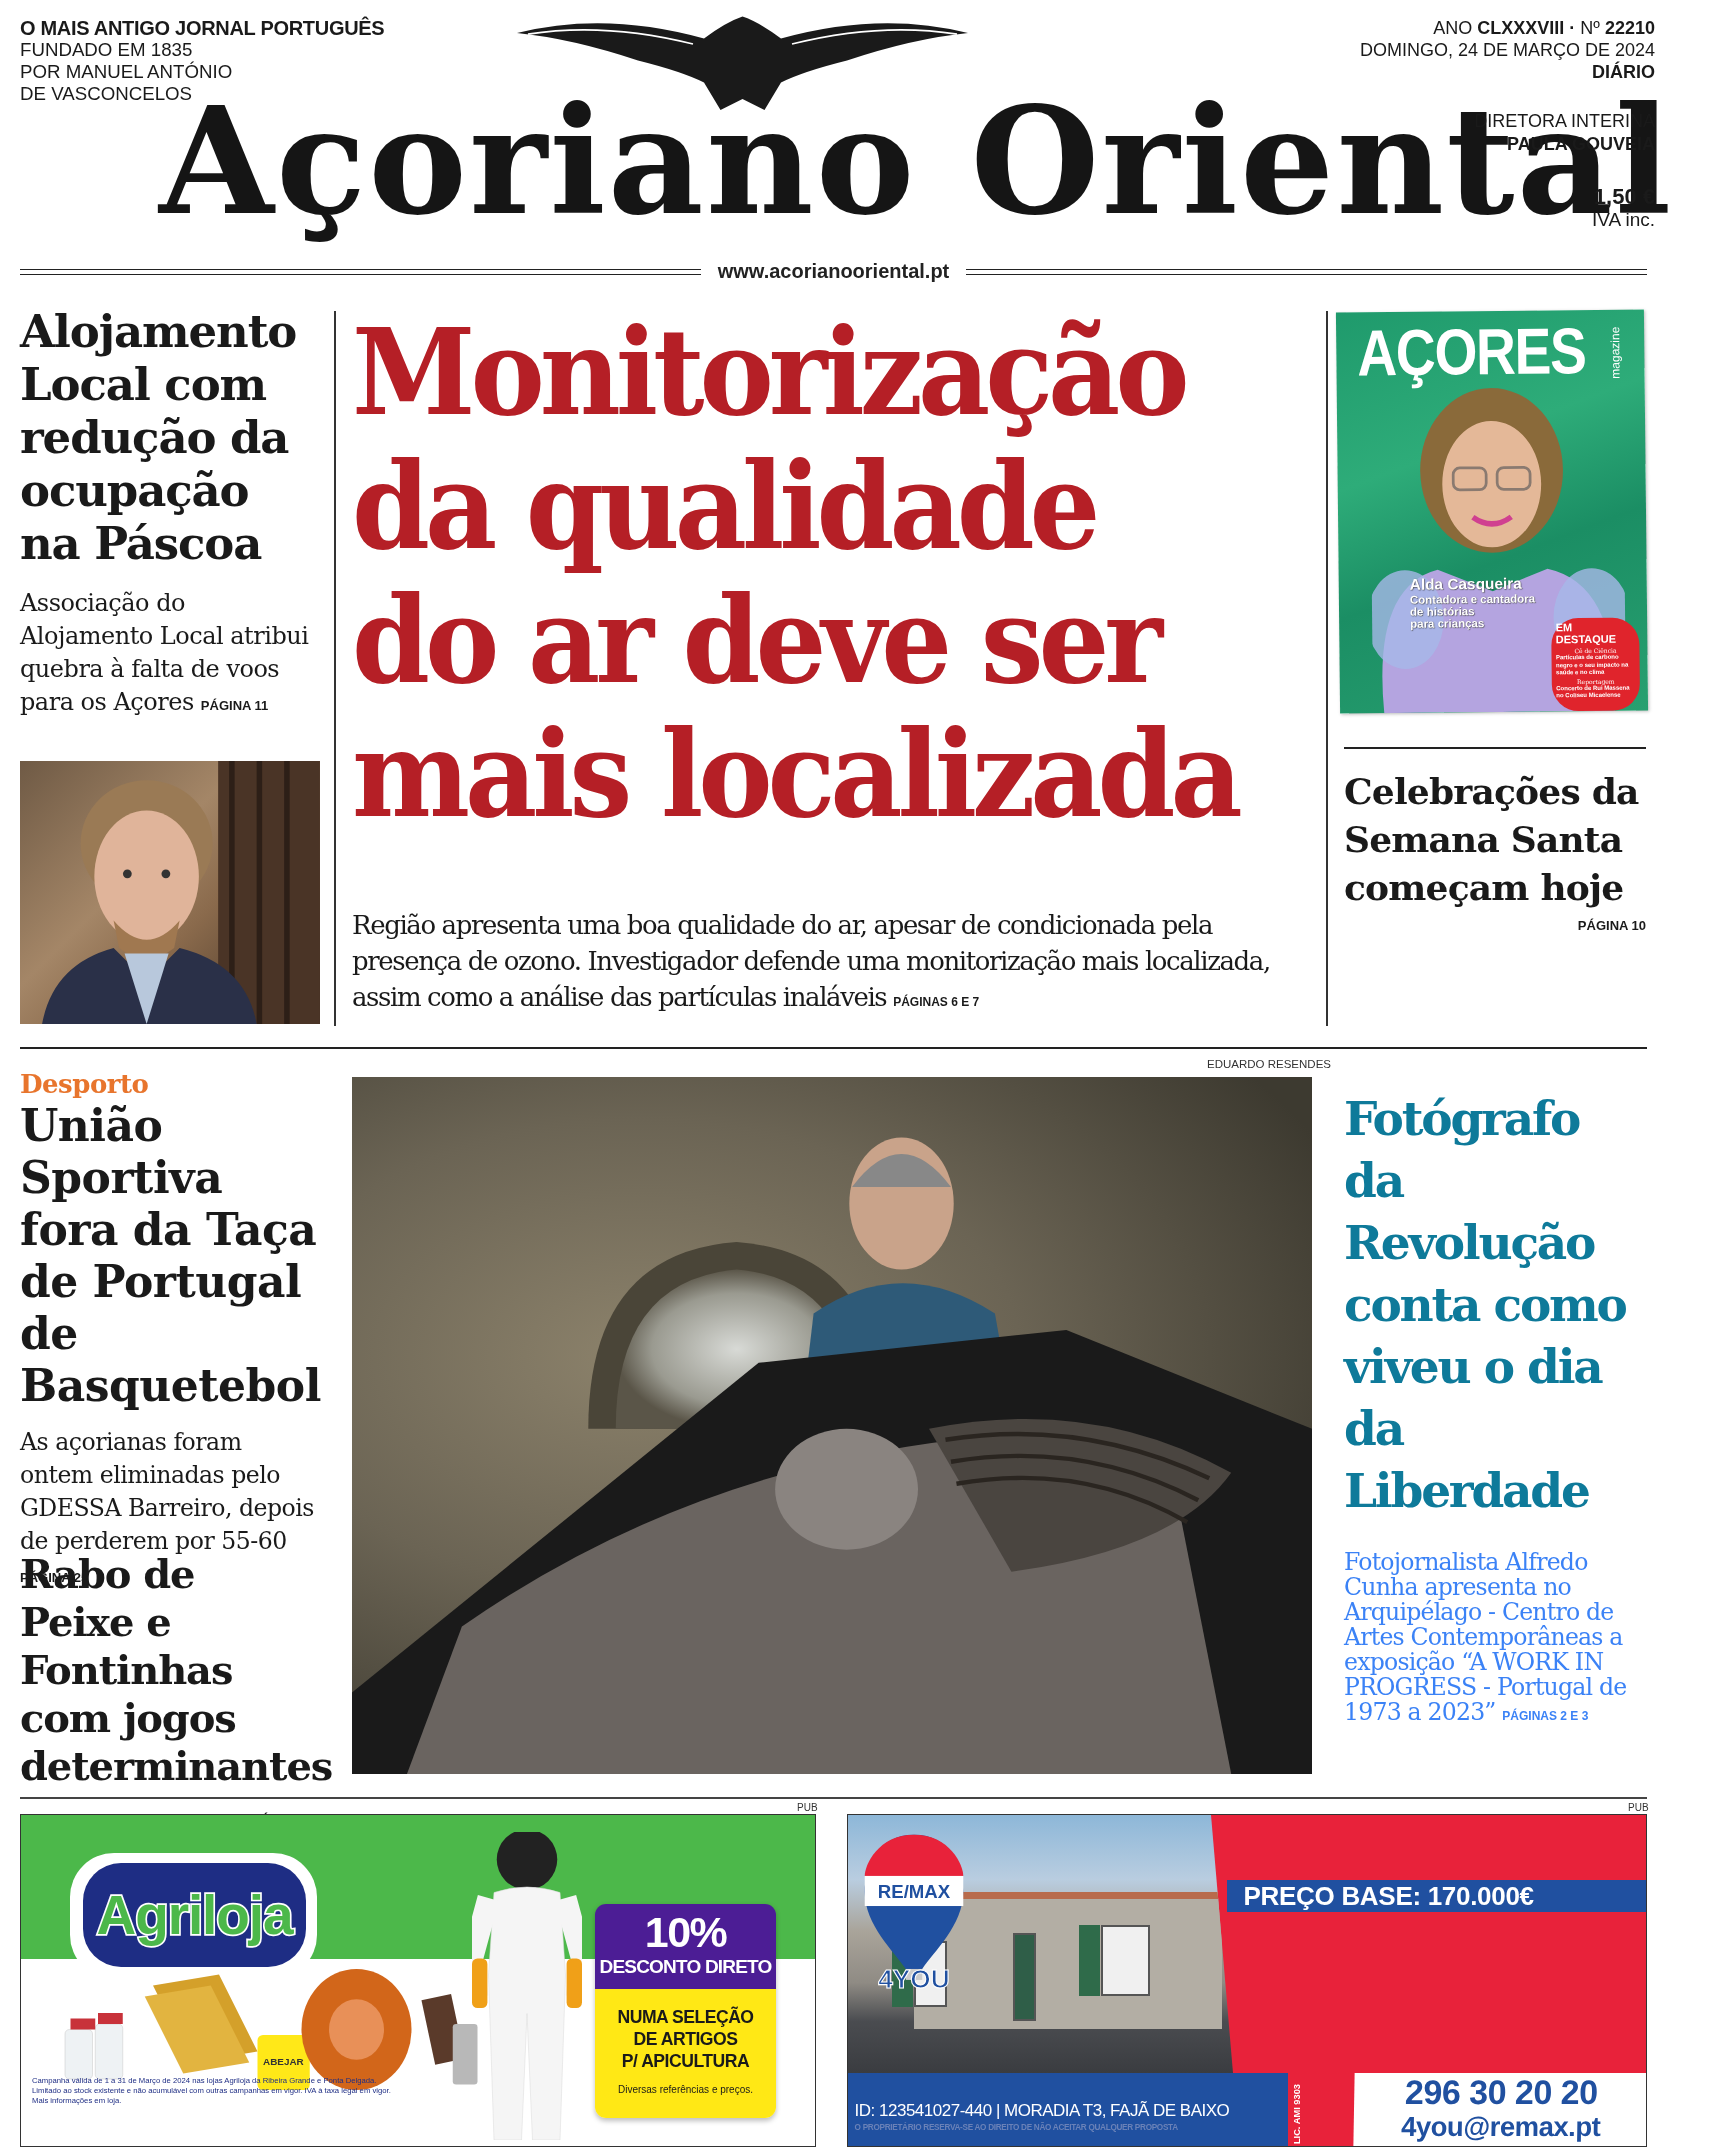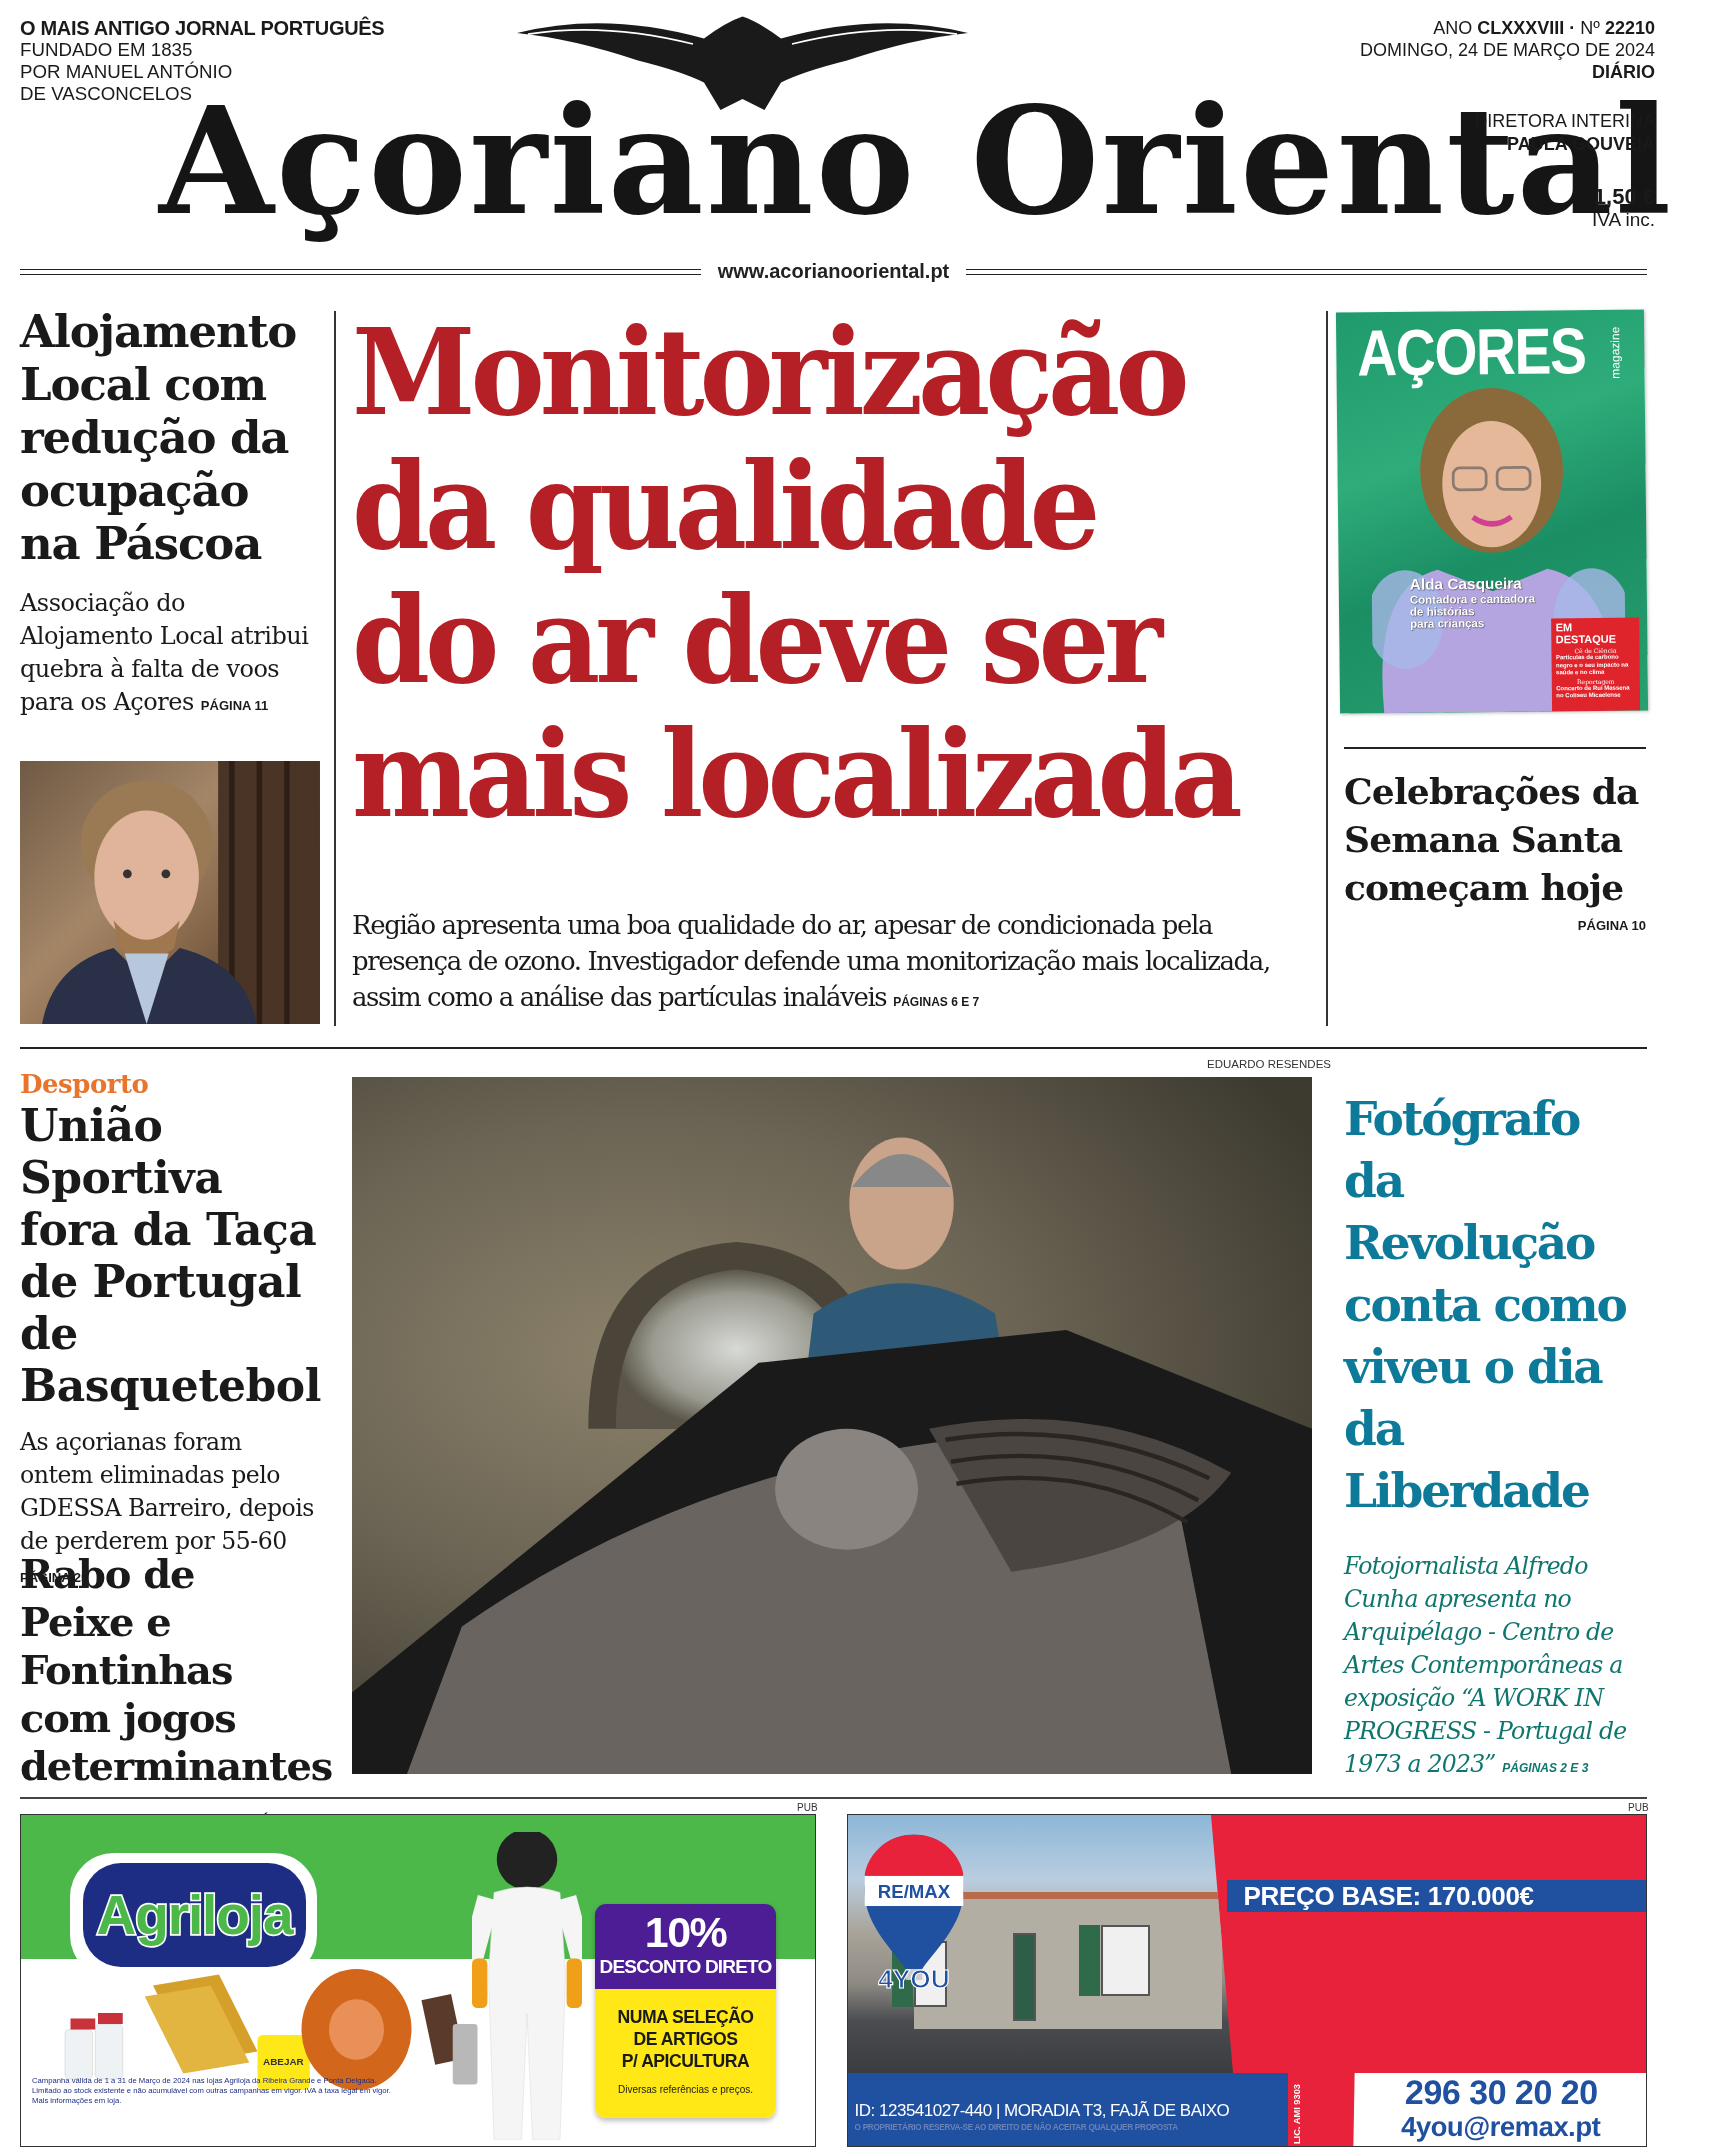--- a/index.html
+++ b/index.html
@@ -38,27 +38,27 @@
   .main-deck { left: 352px; top: 907px; width: 967px; font-family: "DejaVu Serif", serif; font-size: 26px; line-height: 36px; color: #1a1a1a; letter-spacing: -1.4px; }
 
   
   .mag { left: 1338px; top: 311px; width: 308px; height: 401px; background: linear-gradient(160deg, #1f9a6c 0%, #2eac79 35%, #1b8e64 60%, #28a070 100%); transform: rotate(-0.6deg); overflow: hidden; box-shadow: 1.1px 1.1px 3.3px rgba(0,0,0,0.25); }
   .mag-title { position: absolute; left: 21px; top: 3.3px; font-family: "Liberation Sans", sans-serif; font-weight: bold; font-size: 65px; color: #fff; letter-spacing: -1.6px; transform: scaleX(0.85); transform-origin: left; }
   .mag-side { position: absolute; right: 22px; top: 16.5px; writing-mode: vertical-rl; transform: rotate(180deg); font-family: "Liberation Sans", sans-serif; font-size: 12px; color: #fff; }
   .mag-person { position: absolute; left: 33px; top: 77px; width: 253px; height: 324px; }
   .mag-caption { position: absolute; left: 71px; top: 264px; font-family: "Liberation Sans", sans-serif; font-weight: bold; color: #fff; text-shadow: 0.5px 0.5px 1.1px #333; }
   .mag-caption .n { font-size: 15.4px; line-height: 17.6px; }
   .mag-caption .s { font-size: 11.5px; line-height: 12px; }
-  .mag-box { position: absolute; left: 212px; top: 308px; width: 88px; height: 93px; background: #e0242c; color: #fff; font-family: "Liberation Sans", sans-serif; padding: 3.3px 4.4px; }
+  .mag-box { position: absolute; left: 212px; top: 308px; width: 88px; height: 93px; background: #e0242c; color: #fff; font-family: "Liberation Sans", sans-serif; padding: 3.3px 4.4px; border-radius: 27px; }
   .mag-box .sec { font-family: "DejaVu Serif", serif; font-size: 6px; text-align: center; margin-top: 2.2px; }
   .mag-box .it { font-weight: bold; font-size: 6px; line-height: 7.1px; }
 
   .h-right { font-family: "DejaVu Serif", serif; font-weight: bold; font-size: 36px; line-height: 48px; letter-spacing: -0.8px; color: #1a1a1a; }
   .h-teal { font-family: "DejaVu Serif", serif; font-weight: bold; font-size: 47px; line-height: 62px; letter-spacing: -2.2px; color: #0e7a9a; }
-  .deck-r { font-family: "DejaVu Serif", serif; font-size: 23.6px; line-height: 33px; letter-spacing: -0.8px; color: #0f766e; font-style: italic; }
+  .deck-r { font-family: "DejaVu Serif", serif; font-size: 23.6px; line-height: 25px; letter-spacing: -0.8px; color: #3b82f6; }
 
   .photo { left: 352px; top: 1077px; width: 960px; height: 697px; overflow: hidden; background: radial-gradient(ellipse at 30% 40%, #8c826b 0%, #6b6454 40%, #3d3a30 80%); }
   .credit { left: 1198px; top: 1058px; font-family: "Liberation Sans", sans-serif; font-size: 11.5px; color: #333; margin-left: 9px; }
 
   
   .pub { font-family: "Liberation Sans", sans-serif; font-size: 10px; color: #333; }
   .ad1 { left: 20px; top: 1814px; width: 796px; height: 333px; border: 1.1px solid #333; overflow: hidden; background: #fff; }
   .ad1-green { position: absolute; left: 0; top: 0; width: 100%; height: 144px; background: #4cb84a; }
   .agri-logo { position: absolute; left: 49px; top: 38px; width: 247px; height: 126px; background: #fff; border-radius: 44px; }
   .agri-inner { position: absolute; left: 62px; top: 48px; width: 223px; height: 104px; background: #1e2d84; border-radius: 38px; display: flex; align-items: center; justify-content: center; }

